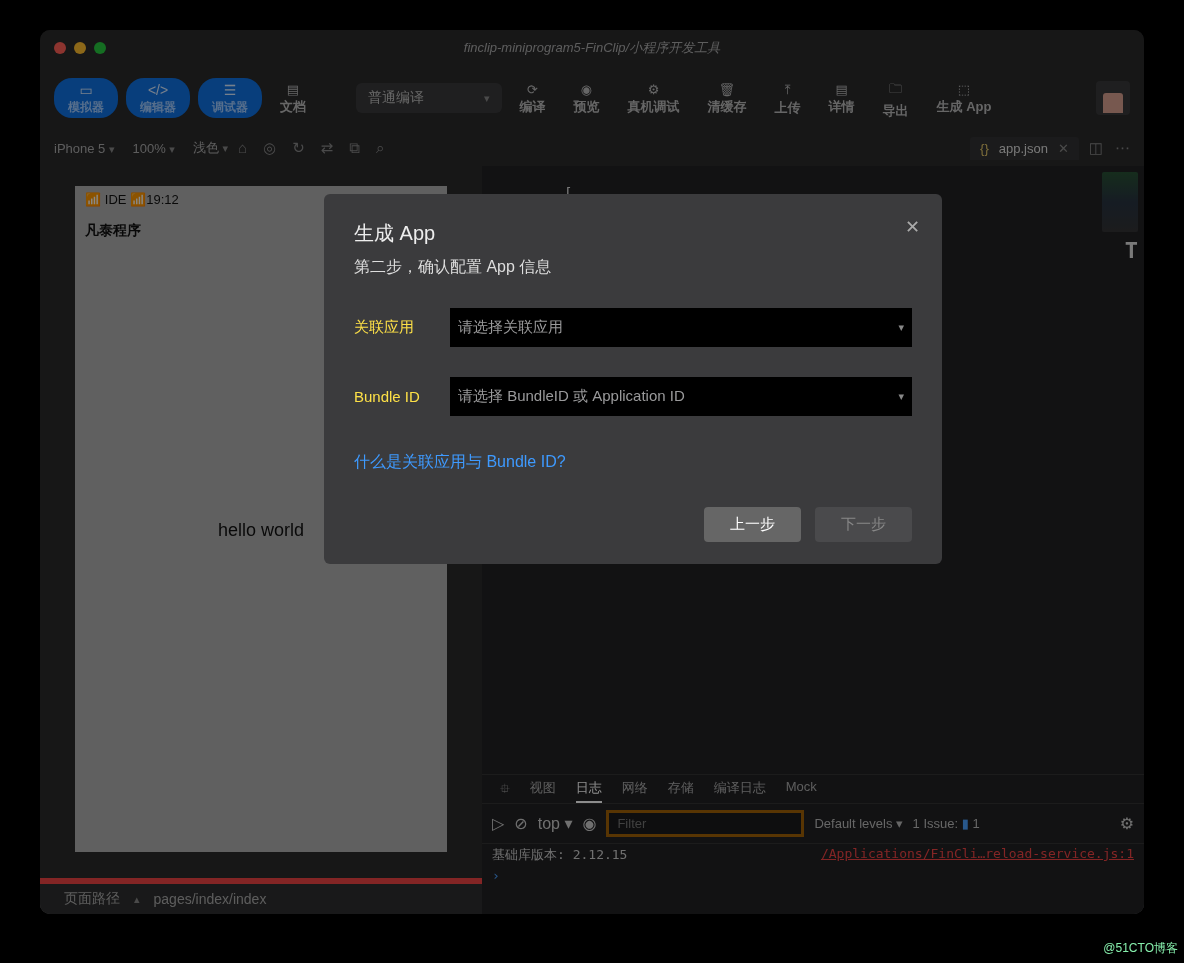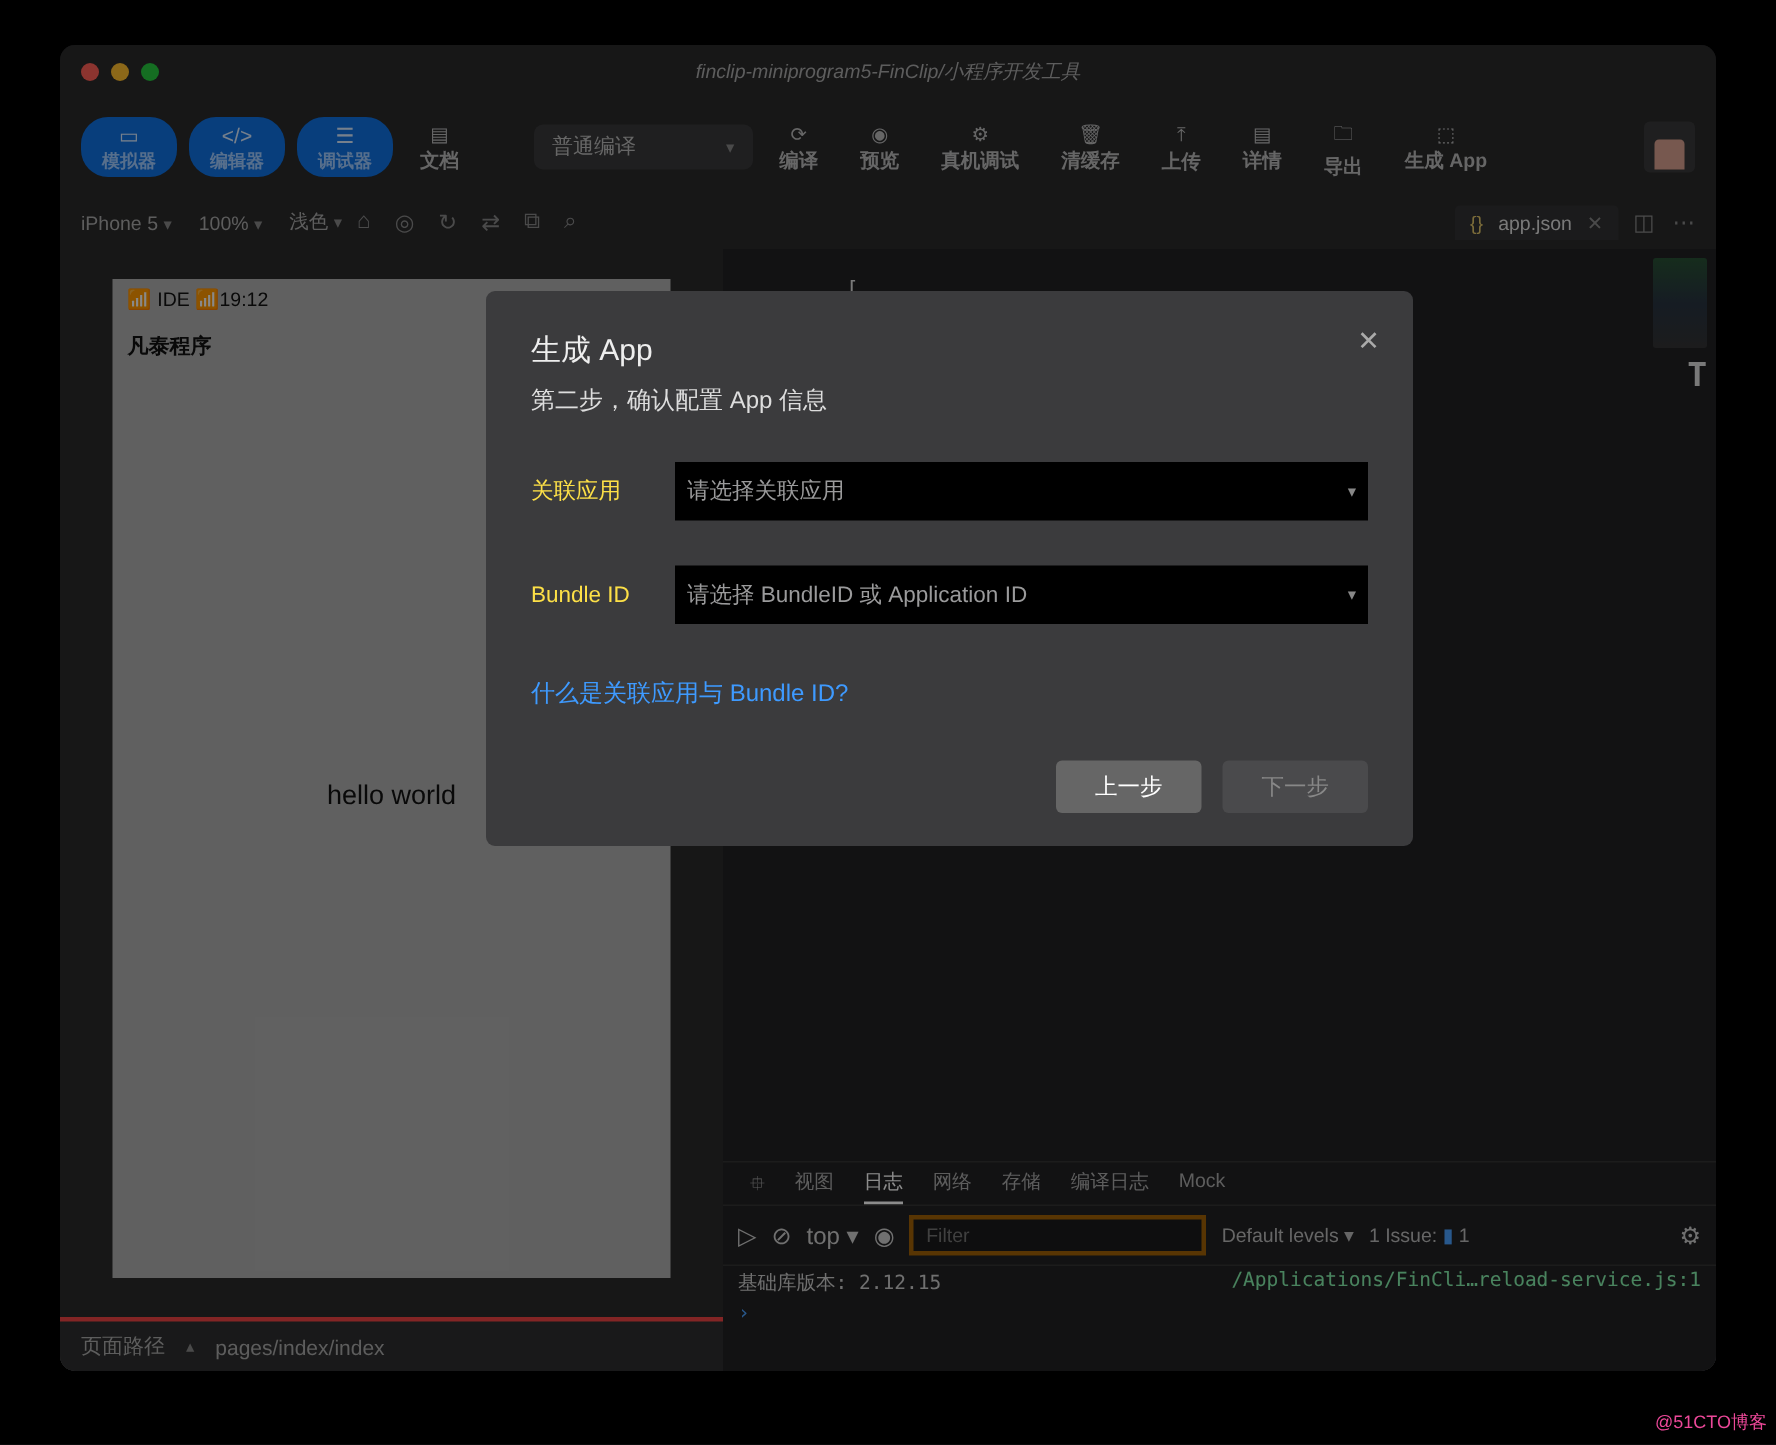--- a/index.html
+++ b/index.html
@@ -89,37 +89,37 @@
 .sim-col { width:442px; background:#2a2a2b; display:flex; flex-direction:column;}
 .phone-wrap { flex:1; display:flex; align-items:flex-start; justify-content:center; padding-top:20px;}
 .phone {
   width:372px; height:666px; background:#b0b0b0; position:relative;
   display:flex; flex-direction:column;
 }
 .phone-status { display:flex; padding:6px 10px 2px; font-size:13px; color:#111;}
 .phone-content { flex:1; display:flex; align-items:center; justify-content:center; color:#111; font-size:18px;}
 .phone-app-title { position:absolute; top:36px; left:10px; color:#111; font-size:14px; font-weight:600;}
 .path-bar {
-  height:36px; display:flex; align-items:center; gap:14px; padding:0 14px;
-  background:#2f2f30; color:#aaa; font-size:14px; border-top:3px solid #ef4444;
+  height:36px; display:flex; align-items:center; gap:14px; padding:0 24px;
+  background:#2f2f30; color:#aaa; font-size:14px; border-top:6px solid #ef4444;
 }
 .code-col { flex:1; display:flex; flex-direction:column; background:#222224;}
 .code-area { flex:1; padding:16px 0 8px 8px; font-family:Menlo,Consolas,monospace; font-size:14px; color:#ddd; position:relative; overflow:hidden;}
 .code-line { white-space:pre; line-height:22px; padding-left:74px;}
 .k { color:#6cb6ff;} .s { color:#b0d58a;} .p { color:#ddd;}
 .minimap { position:absolute; right:6px; top:6px; width:36px; height:60px; background:linear-gradient(#3a5,#357,#555); opacity:.35; border-radius:2px;}
 .T-mark{position:absolute;right:6px;top:72px;color:#ddd;font-weight:bold;font-size:22px;}
 .devtools-tabs { display:flex; gap:20px; padding:4px 18px 0; font-size:13px; color:#aaa; border-top:1px solid #333;}
 .devtools-tabs .active { color:#fff; border-bottom:2px solid #fff; padding-bottom:4px;}
 .devtools-ctrl { display:flex; align-items:center; gap:10px; padding:6px 10px; border-top:1px solid #333; border-bottom:1px solid #333;}
 .filter-input { flex:0 0 198px; background:#1b1b1c; border:3px solid #a16207; color:#888; padding:3px 8px; font-size:13px;}
 .lvl, .issue { color:#bbb; font-size:13px;}
 .console { flex:0 0 70px; background:#222224; font-family:Menlo,monospace; font-size:13px; padding:2px 10px;}
 .console-row { display:flex; justify-content:space-between; color:#ccc;}
-.console-link { color:#86efac; margin-left:47px;}
+.console-link { color:#ef4444; text-decoration:underline;margin-left:47px;}
 .prompt { color:#4aa0ff; padding-top:4px;}
 
 .dimmed-overlay {
   position:absolute; left:0; top:0; right:0; bottom:0;
   background:rgba(0,0,0,0.45);
   pointer-events:none;
 }
 .modal {
   position:absolute;
   left:284px; top:164px;
@@ -139,21 +139,21 @@
   flex:1; background:#000000; border-radius:0; padding:10px 8px;
   display:flex; justify-content:space-between; align-items:center; color:#9a9a9b; font-size:15px;
 }
 .help-link { margin-top:36px; color:#3e9aff; font-size:16px;}
 .modal-actions { margin-top:auto; display:flex; justify-content:flex-end; gap:14px;}
 .btn { padding:8px 26px; border-radius:4px; font-size:15px;}
 .btn-prev { background:#666; color:#fff;}
 .btn-next { background:#4a4a4c; color:#888;}
 
 .watermark {
-  position:absolute; right:6px; bottom:6px; color:#ec4899; font-size:12px;
+  position:absolute; right:6px; bottom:6px; color:#86efac; font-size:12px;
 }
 </style>
 </head>
 <body>
 
 <div class="app-window">
 
   <div class="titlebar">
     <div class="traffic">
       <span class="tlc-close"></span>

